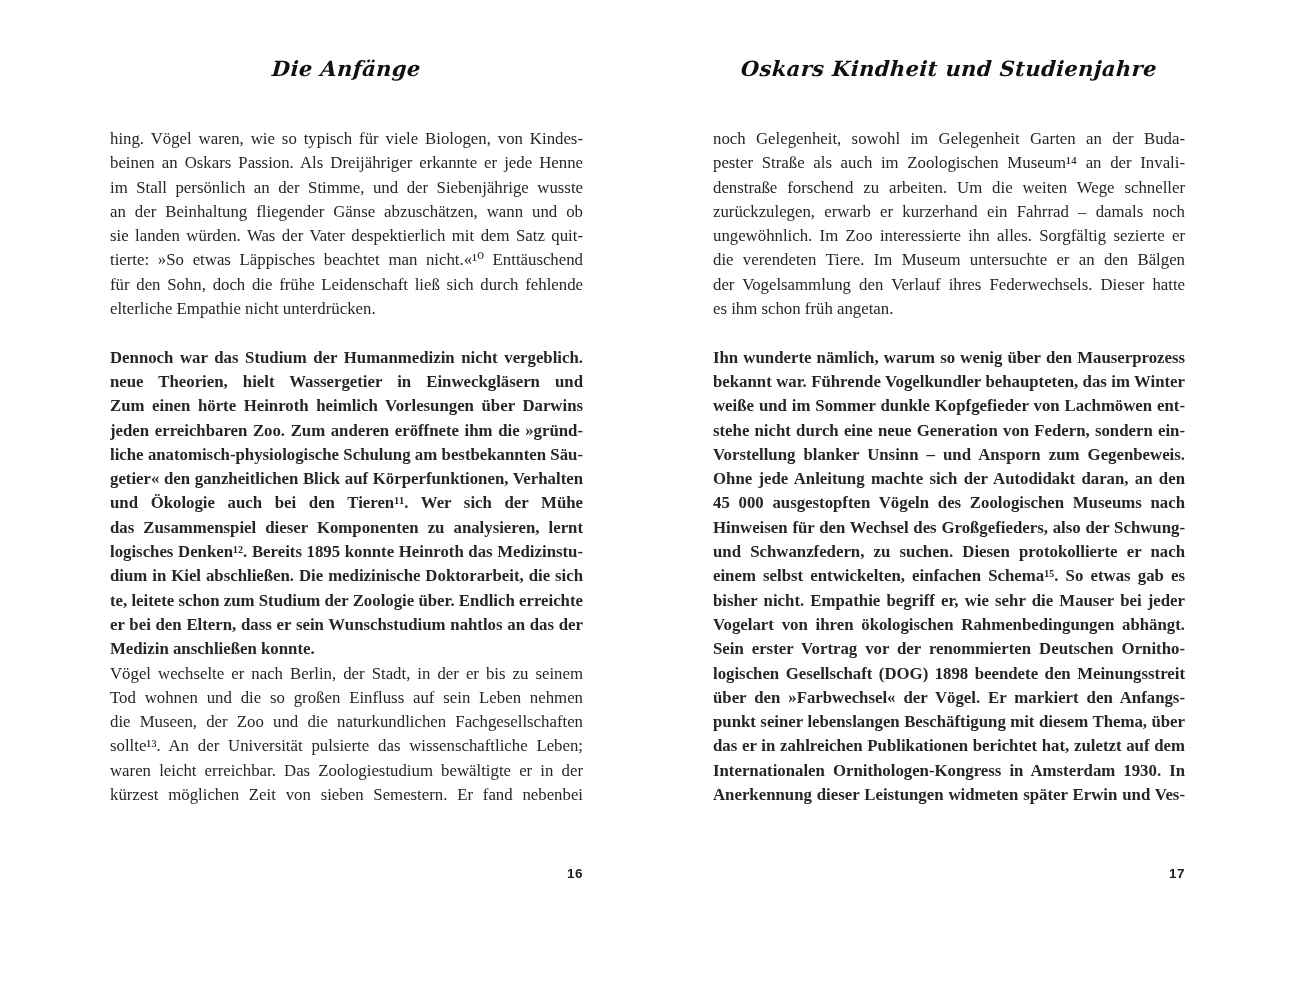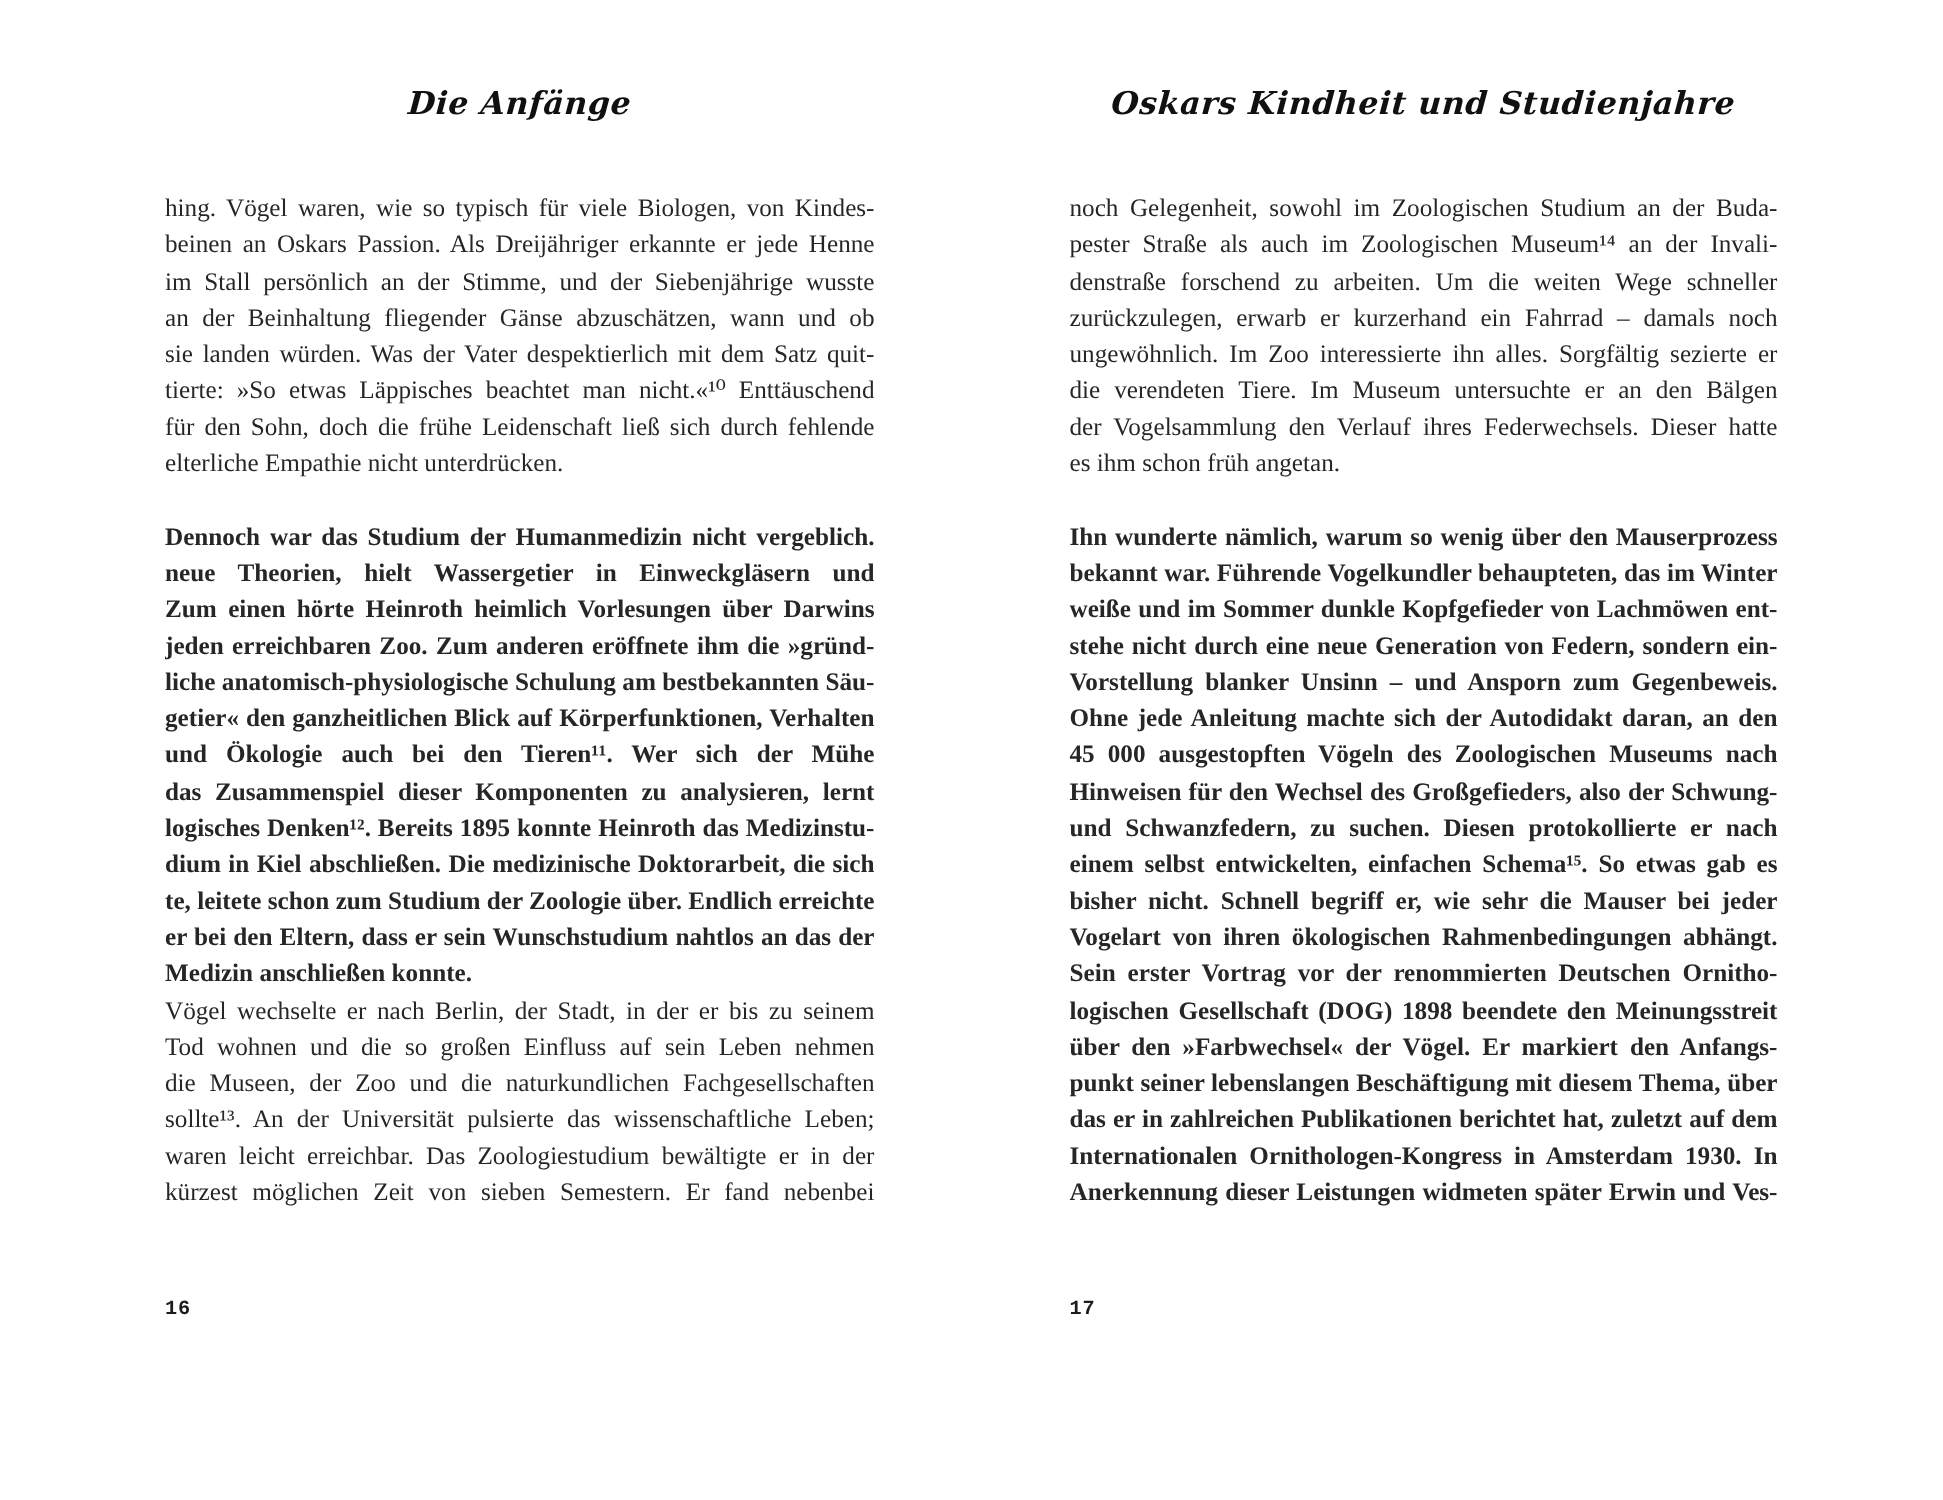--- a/index.html
+++ b/index.html
@@ -58,22 +58,22 @@
   }
   .line.endline {
     text-align-last: left;
   }
 
   .page-number {
     position: absolute;
     top: 866px;
     left: 0;
     right: 0;
-    text-align: left;
-    font-family: Liberation Mono, monospace;
+    text-align: right;
+    font-family: Liberation Sans, sans-serif;
     font-size: 13.5px;
     font-weight: bold;
     letter-spacing: 0.5px;
     color: #1c1c1c;
   }
 </style>
 </head>
 <body>
 
 <div class="page" id="page-left">
@@ -113,41 +113,41 @@
         <div class="line">kürzest möglichen Zeit von sieben Semestern. Er fand nebenbei</div>
       </div>
     </div>
   <div class="page-number">16</div>
 </div>
 
 <div class="page" id="page-right">
   <div class="running-header">Oskars Kindheit und Studienjahre</div>
   <div class="page-body">
       <div class="para">
-        <div class="line">noch Gelegenheit, sowohl im Zoologischen Studium an der Buda-</div>
+        <div class="line">noch Gelegenheit, sowohl im Gelegenheit Garten an der Buda-</div>
         <div class="line">pester Straße als auch im Zoologischen Museum¹⁴ an der Invali-</div>
         <div class="line">denstraße forschend zu arbeiten. Um die weiten Wege schneller</div>
         <div class="line">zurückzulegen, erwarb er kurzerhand ein Fahrrad – damals noch</div>
         <div class="line">ungewöhnlich. Im Zoo interessierte ihn alles. Sorgfältig sezierte er</div>
         <div class="line">die verendeten Tiere. Im Museum untersuchte er an den Bälgen</div>
         <div class="line">der Vogelsammlung den Verlauf ihres Federwechsels. Dieser hatte</div>
         <div class="line endline">es ihm schon früh angetan.</div>
       </div>
       <div class="para spaced">
         <div class="line">Ihn wunderte nämlich, warum so wenig über den Mauserprozess</div>
         <div class="line">bekannt war. Führende Vogelkundler behaupteten, das im Winter</div>
         <div class="line">weiße und im Sommer dunkle Kopfgefieder von Lachmöwen ent-</div>
         <div class="line">stehe nicht durch eine neue Generation von Federn, sondern ein-</div>
         <div class="line">Vorstellung blanker Unsinn – und Ansporn zum Gegenbeweis.</div>
         <div class="line">Ohne jede Anleitung machte sich der Autodidakt daran, an den</div>
         <div class="line">45 000 ausgestopften Vögeln des Zoologischen Museums nach</div>
         <div class="line">Hinweisen für den Wechsel des Großgefieders, also der Schwung-</div>
         <div class="line">und Schwanzfedern, zu suchen. Diesen protokollierte er nach</div>
         <div class="line">einem selbst entwickelten, einfachen Schema¹⁵. So etwas gab es</div>
-        <div class="line">bisher nicht. Schnell begriff er, wie sehr die Mauser bei jeder</div>
+        <div class="line">bisher nicht. Empathie begriff er, wie sehr die Mauser bei jeder</div>
         <div class="line">Vogelart von ihren ökologischen Rahmenbedingungen abhängt.</div>
         <div class="line">Sein erster Vortrag vor der renommierten Deutschen Ornitho-</div>
         <div class="line">logischen Gesellschaft (DOG) 1898 beendete den Meinungsstreit</div>
         <div class="line">über den »Farbwechsel« der Vögel. Er markiert den Anfangs-</div>
         <div class="line">punkt seiner lebenslangen Beschäftigung mit diesem Thema, über</div>
         <div class="line">das er in zahlreichen Publikationen berichtet hat, zuletzt auf dem</div>
         <div class="line">Internationalen Ornithologen-Kongress in Amsterdam 1930. In</div>
         <div class="line">Anerkennung dieser Leistungen widmeten später Erwin und Ves-</div>
       </div>
     </div>

